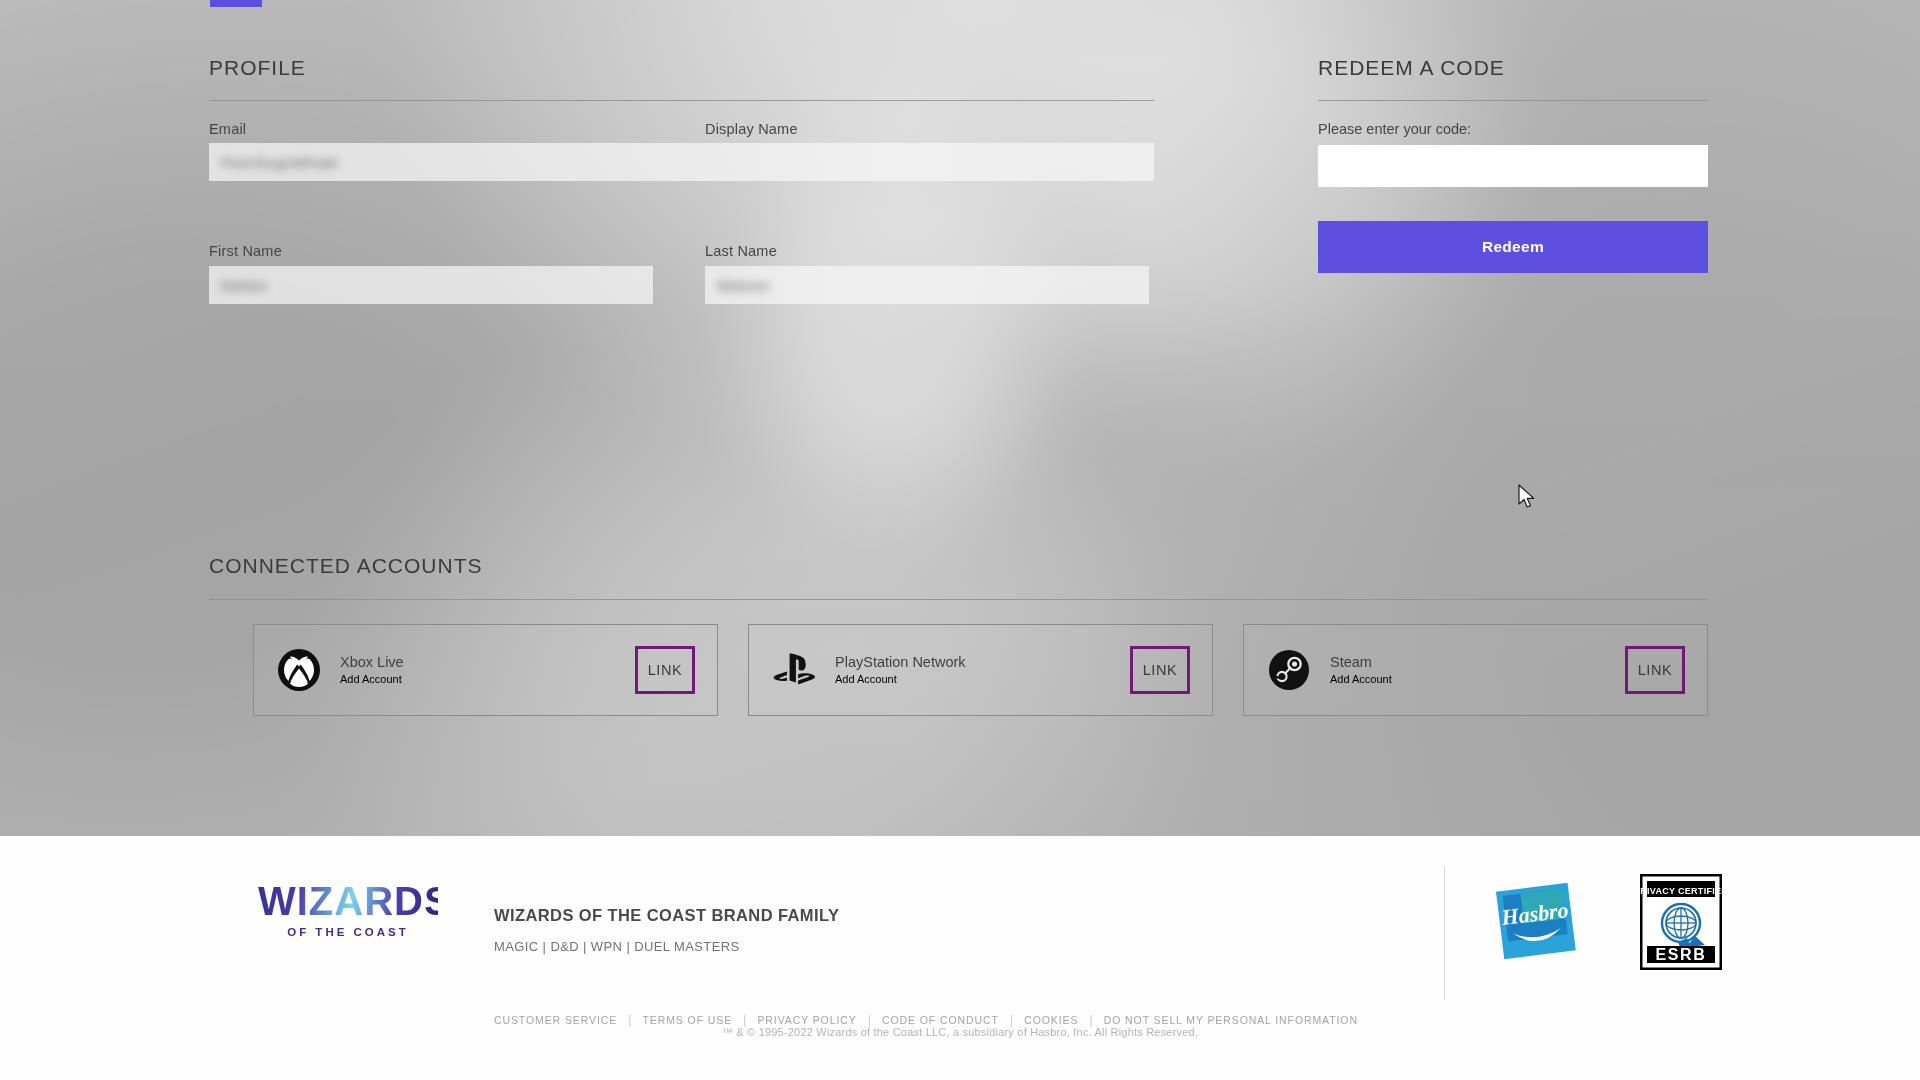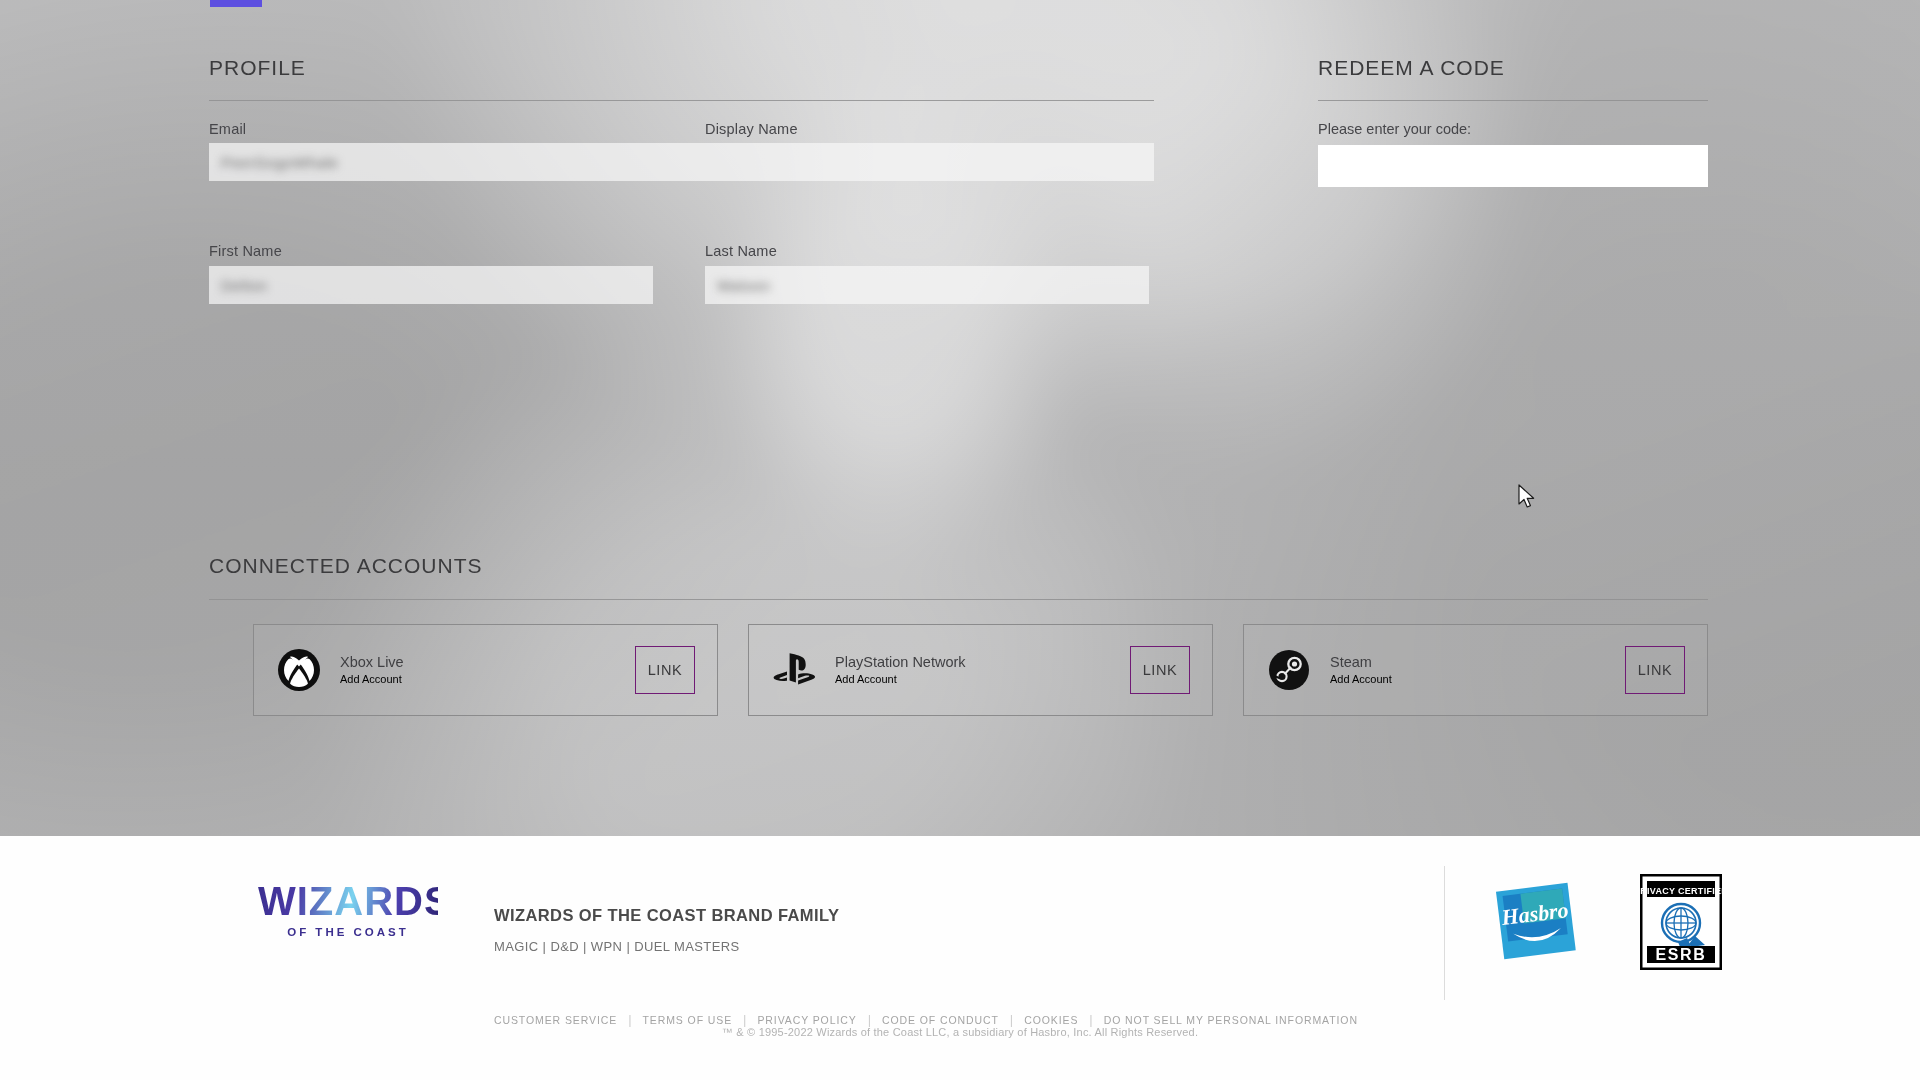--- a/index.html
+++ b/index.html
@@ -96,21 +96,21 @@
     background: rgba(255,255,255,.035);
     display: flex; align-items: center;
     padding: 0 22px 0 22px;
     cursor: pointer;
   }
   .acct-icon { width: 46px; height: 46px; flex: 0 0 46px; display: flex; align-items: center; justify-content: center; }
   .acct-text { margin-left: 18px; flex: 1 1 auto; }
   .acct-service { font-size: 14.5px; color: #3f3f42; line-height: 1.35; }
   .acct-action { font-size: 11px; color: #000000; line-height: 1.4; }
   .link-btn {
-    width: 60px; height: 48px; border: 1px solid #701a75;
+    width: 60px; height: 48px; border: 3px solid #701a75;
     display: flex; align-items: center; justify-content: center;
     font-size: 14.5px; color: #3a3a3c; letter-spacing: .6px;
     background: transparent; cursor: pointer;
     font-family: "Liberation Sans", sans-serif;
   }
 
   
   #redeem-col { position: absolute; left: 1318px; top: 56px; width: 390px; }
   #redeem-col .rule { margin-top: 20px; width: 390px; }
   #redeem-label { font-size: 14.5px; color: #46464a; margin-top: 20px; margin-bottom: 8px; }
@@ -261,20 +261,21 @@
         </div>
 
       </div>
     </div>
 
     <div id="redeem-col">
       <div class="section-title">REDEEM A CODE</div>
       <div class="rule"></div>
       <div id="redeem-label">Please enter your code:</div>
       <input id="redeem-input" type="text" value="" style="">
+      <button class="btn-primary" id="redeem-btn">Redeem</button>
     </div>
 
   </div>
 
   <span id="cursor">
     <svg width="18" height="26" viewBox="0 0 18 26">
       <path d="M1 1 L1 20 L6 15.5 L9.2 23 L12.4 21.6 L9.2 14.3 L15.6 14.3 Z" fill="#ffffff" stroke="#1d1d1d" stroke-width="1.2" stroke-linejoin="round"></path>
     </svg>
   </span>
 

